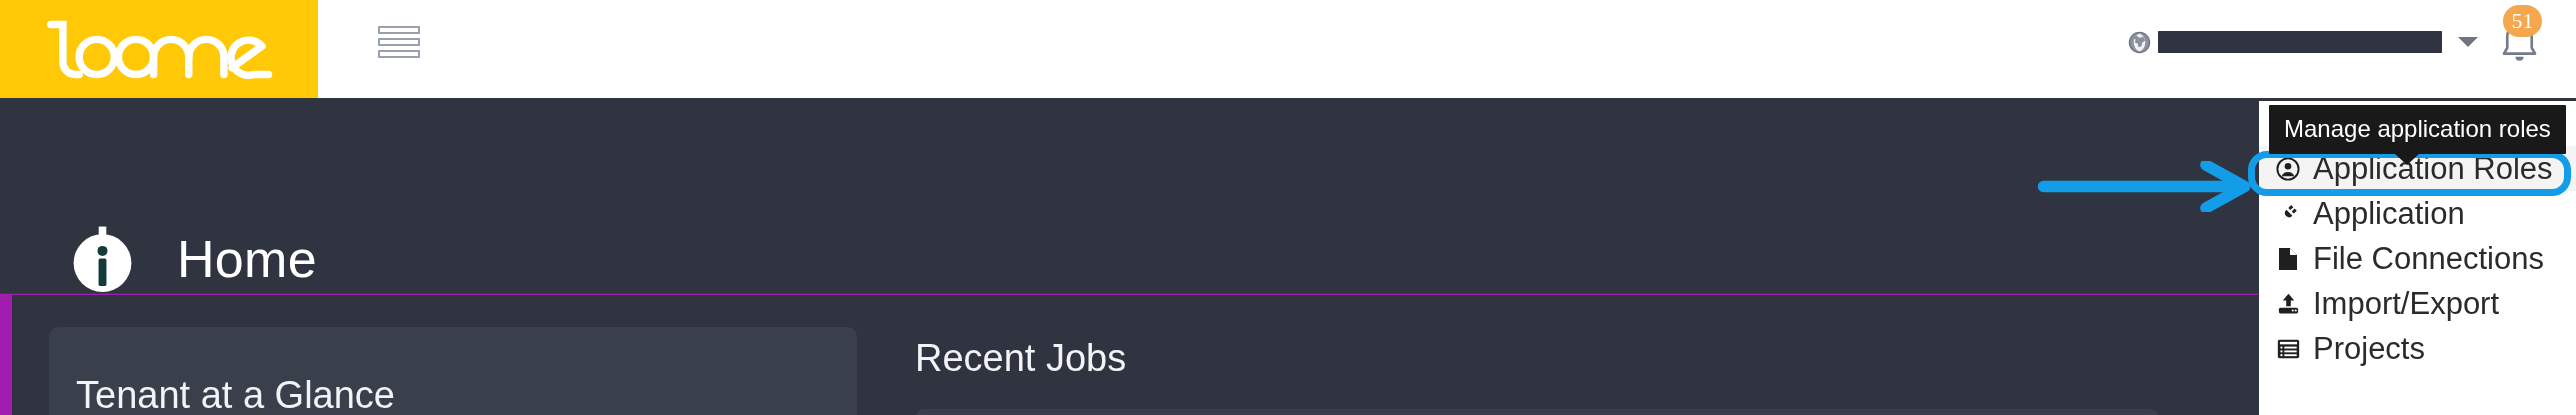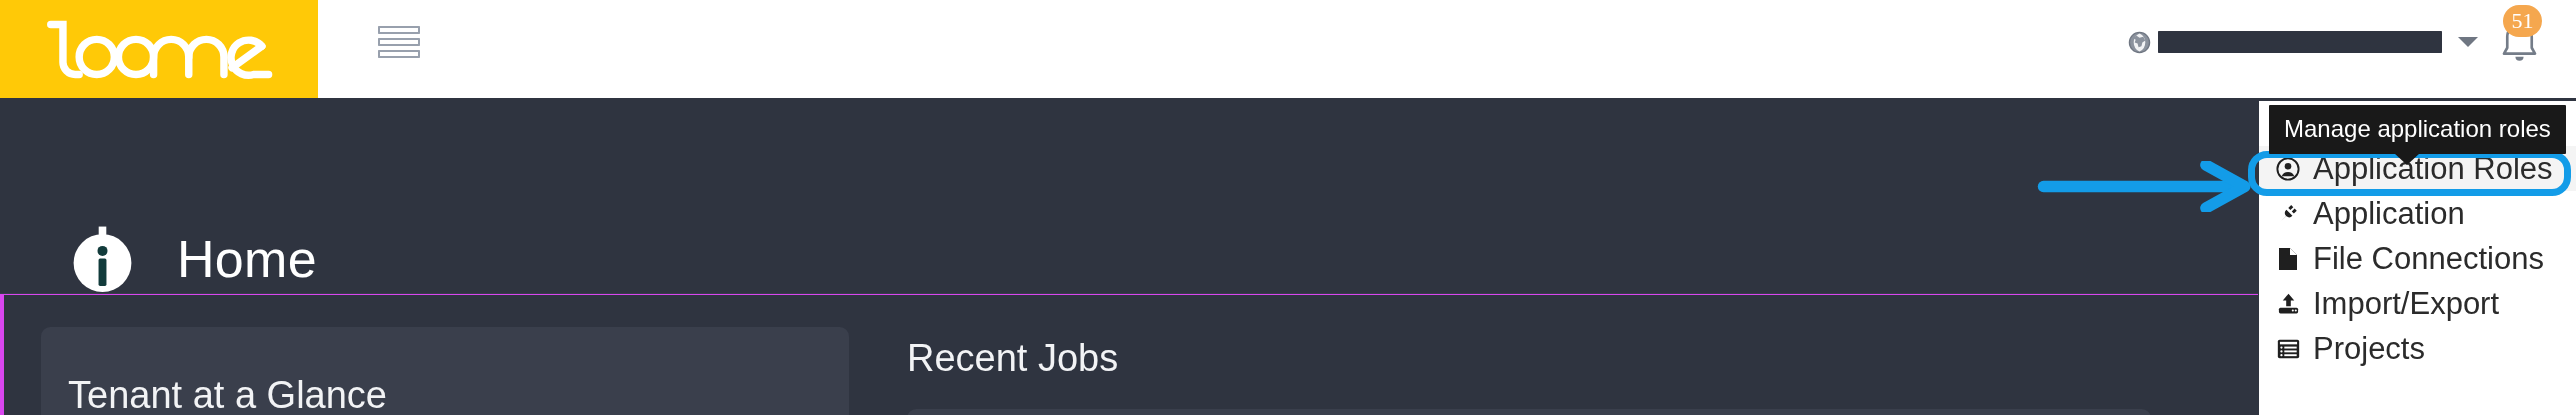--- a/index.html
+++ b/index.html
@@ -9,21 +9,21 @@
     height: 416px;
     overflow: hidden;
     background: #ffffff;
     font-family: "Liberation Sans", sans-serif;
   }
 
   #app {
     position: relative;
     width: 2576px;
     height: 416px;
-    background: #d946ef;
+    background: #a21caf;
   }
 
   
   .topbar {
     position: absolute;
     left: 0; top: 0;
     width: 2576px; height: 98px;
     background: #ffffff;
     z-index: 5;
   }
@@ -125,21 +125,21 @@
     font-size: 52px;
     font-weight: 400;
     letter-spacing: 0.3px;
     line-height: 54px;
     white-space: nowrap;
   }
 
   
   .content {
     position: absolute;
-    left: 4px; top: 295px;
+    left: 12px; top: 295px;
     width: 2464px; height: 120px;
     background: #2f3440;
   }
   .glance-card {
     position: absolute;
     left: 37px; top: 32px;
     width: 808px; height: 203px;
     background: #3a3f4c;
     border-radius: 9.5px;
   }

